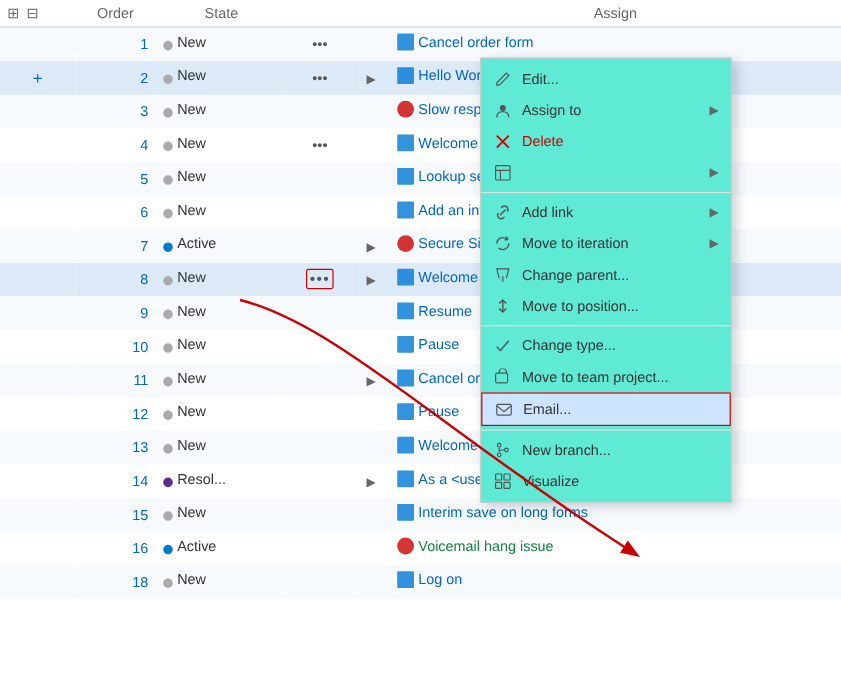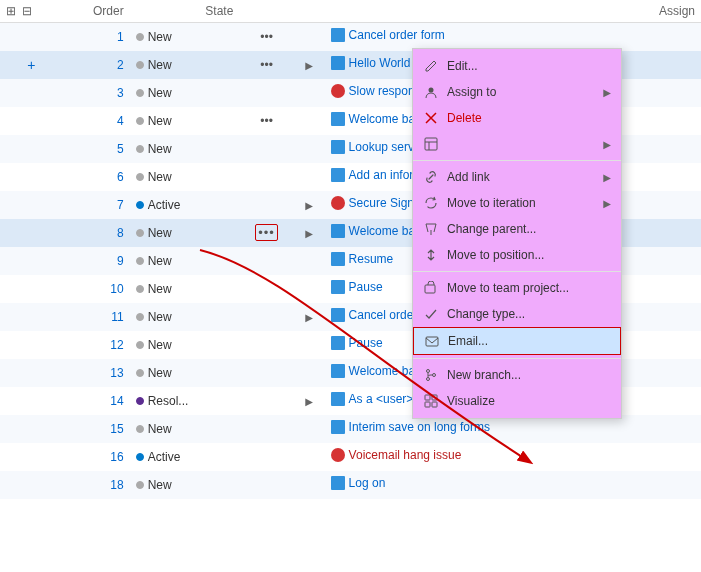--- a/index.html
+++ b/index.html
@@ -27,21 +27,21 @@
       border-collapse: collapse;
     }
 
     thead tr {
       background: #fff;
       border-bottom: 1px solid #e0e0e0;
     }
 
     thead th {
       padding: 4px 6px;
-      text-align: right;
+      text-align: center;
       font-weight: 400;
       color: #666;
       font-size: 12px;
       border-bottom: 1px solid #ddd;
     }
 
     tbody tr {
       height: 28px;
     }
 
@@ -72,21 +72,21 @@
     .col-arrow { width: 16px; text-align: center; }
     .col-title { width: 240px; }
 
     .order-num {
       color: #0066cc;
       cursor: pointer;
     }
 
     .state-badge {
       display: inline-flex;
-      align-items: center;
+      align-items: flex-end;
       gap: 4px;
     }
 
     .dot {
       width: 8px;
       height: 8px;
       border-radius: 50%;
       display: inline-block;
     }
 
@@ -121,23 +121,23 @@
       color: #0066cc;
       font-size: 14px;
       cursor: pointer;
       padding: 0 2px;
     }
 
     
     .context-menu {
       position: absolute;
       top: 48px;
-      left: 412px;
+      left: 400px;
       width: 210px;
-      background: #f0abfc;
+      background: #5eead4;
       border: 1px solid #ccc;
       box-shadow: 3px 3px 10px rgba(0,0,0,0.2);
       z-index: 100;
       padding: 4px 0;
     }
 
     .menu-item {
       display: flex;
       align-items: center;
       padding: 5px 10px;
@@ -432,21 +432,21 @@
           <td style="width: 20px; text-align: center;"></td>
           <td class="col-order"><span class="order-num">16</span></td>
           <td class="col-state"><span class="state-badge">
               <span class="dot dot-active"></span>
               <span>Active</span>
             </span></td>
           <td class="col-dots"></td>
           <td class="col-arrow"></td>
           <td class="col-title"><span class="title-link">
               <span style="display: inline-block; width: 14px; height: 14px; background: rgb(204, 0, 0); opacity: 0.8; border-radius: 50%; flex-shrink: 0;"></span>
-              <span style="color: #b91c1c;">Voicemail hang issue</span>
+              <span style="color: #15803d;">Voicemail hang issue</span>
             </span></td>
         </tr>
         <tr>
           <td style="width: 20px; text-align: center;"></td>
           <td class="col-order"><span class="order-num">18</span></td>
           <td class="col-state"><span class="state-badge">
               <span class="dot dot-new"></span>
               <span>New</span>
             </span></td>
           <td class="col-dots"></td>
@@ -531,33 +531,33 @@
           <svg width="14" height="14" viewBox="0 0 14 14" fill="none">
             <path d="M7 2L7 12M4 5L7 2L10 5M4 9L7 12L10 9" stroke="#555" stroke-width="1.2"></path>
           </svg>
         </div>
         <span class="menu-label">Move to position...</span>
       </div>
       <div class="menu-separator"></div>
       <div class="menu-item">
         <div class="menu-icon">
           <svg width="14" height="14" viewBox="0 0 14 14" fill="none">
+            <path d="M2 8L5 11 12 3" stroke="#555" stroke-width="1.2"></path>
+          </svg>
+        </div>
+        <span class="menu-label">Change type...</span>
+      </div>
+      <div class="menu-item">
+        <div class="menu-icon">
+          <svg width="14" height="14" viewBox="0 0 14 14" fill="none">
             <rect x="1" y="4" width="10" height="8" rx="1" stroke="#555" stroke-width="1"></rect>
             <path d="M4 4V3a3 3 0 016 0v1" stroke="#555" stroke-width="1"></path>
           </svg>
         </div>
         <span class="menu-label">Move to team project...</span>
-      </div>
-      <div class="menu-item">
-        <div class="menu-icon">
-          <svg width="14" height="14" viewBox="0 0 14 14" fill="none">
-            <path d="M2 8L5 11 12 3" stroke="#555" stroke-width="1.2"></path>
-          </svg>
-        </div>
-        <span class="menu-label">Change type...</span>
       </div>
       <div class="menu-item highlighted-item">
         <div class="menu-icon">
           <svg width="14" height="14" viewBox="0 0 14 14" fill="none">
             <rect x="1" y="3" width="12" height="9" rx="1" stroke="#555" stroke-width="1"></rect>
             <path d="M1 4l6 5 6-5" stroke="#555" stroke-width="1"></path>
           </svg>
         </div>
         <span class="menu-label">Email...</span>
       </div>

